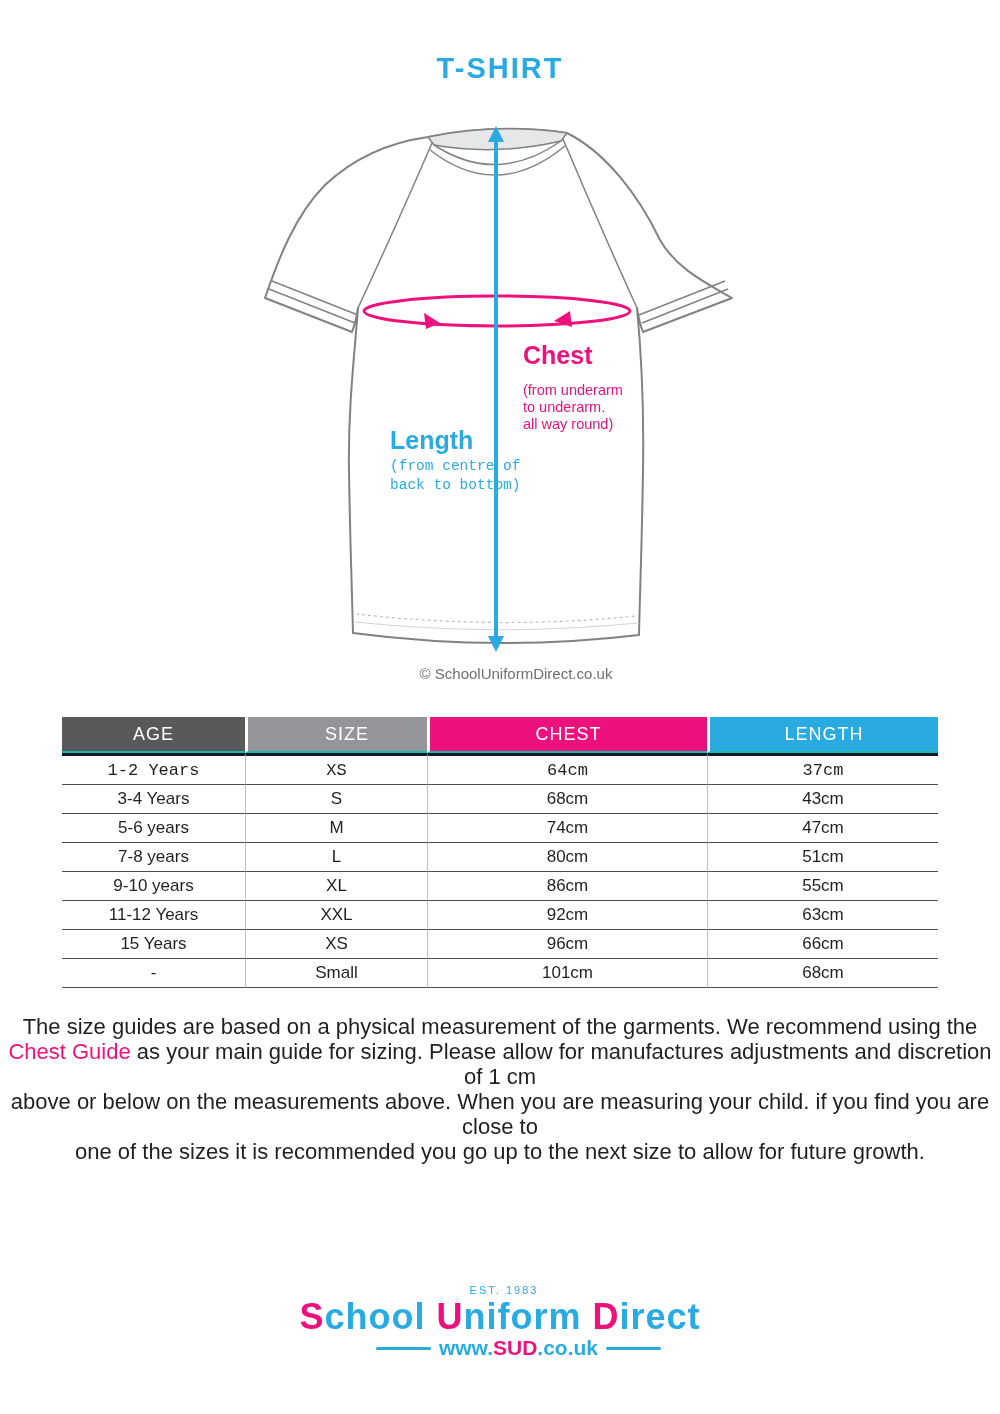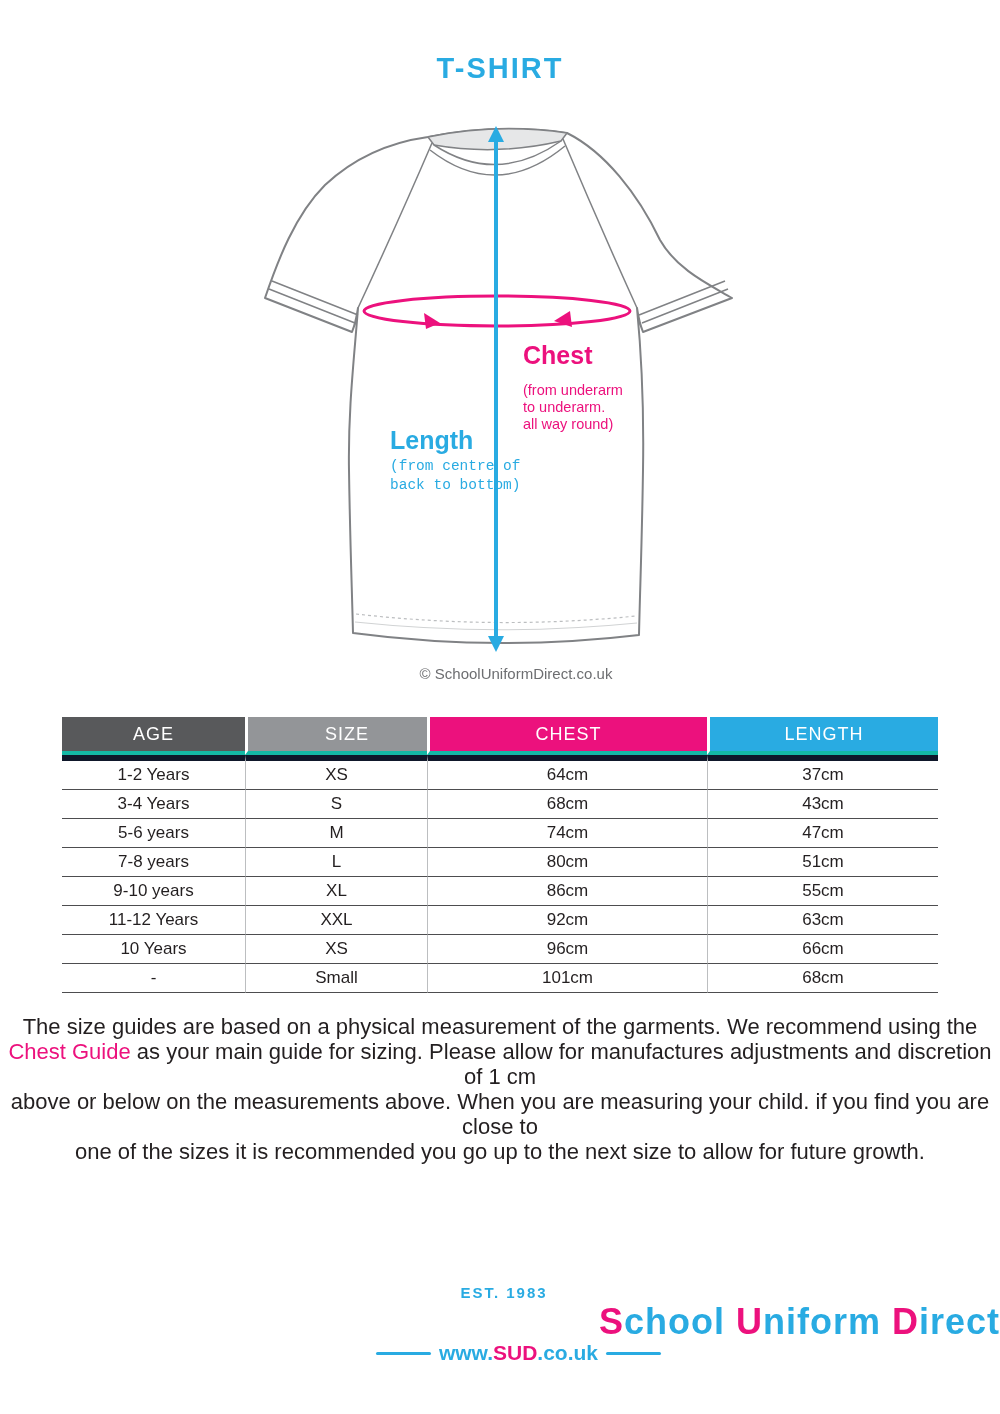--- a/index.html
+++ b/index.html
@@ -15,33 +15,33 @@
   .chest-desc   { position:absolute; left:523px; top:382px; color:#EC117D; font-size:14.5px; line-height:17px; }
   .length-label { position:absolute; left:390px; top:426px; color:#29ABE2; font-size:25px; font-weight:bold; }
   .length-desc  { position:absolute; left:390px; top:457px; color:#29ABE2; font-size:14.5px; line-height:19px;font-family:Liberation Mono, monospace; }
 
   .copyright { position:absolute; top:665px; left:0; right:0; text-align:center;
                color:#6D6E71; font-size:15px;padding-left:32px; }
 
   .size-table { position:absolute; left:62px; top:717px; width:876px;
                 border-collapse:separate; border-spacing:0; table-layout:fixed; }
   .size-table th { height:32px; color:#fff; font-size:18px; font-weight:normal; letter-spacing:1px;
-                   text-align:center; vertical-align:middle; border-left:3px solid #fff; border-bottom:4px solid #14b8a6; }
+                   text-align:center; vertical-align:middle; border-left:3px solid #fff; border-bottom:2px solid #14b8a6; }
   .size-table th:first-child { border-left:none; }
   .size-table td { height:26px; text-align:center; vertical-align:middle; font-size:17px;
                    border-bottom:1px solid #4D4D4F; border-left:1px solid #BCBEC0; }
   .size-table td:first-child { border-left:none; }
-  .size-table tbody tr:first-child td { border-top:6px solid #0f172a; }
+  .size-table tbody tr:first-child td { border-top:3px solid #0f172a;font-family:Liberation Mono, monospace; }
 
   .sizing-note { position:absolute; top:1014px; left:0; width:1000px; text-align:center;
                  font-size:22px; line-height:25px; color:#231F20; }
 
   .footer { position:absolute; top:1284px; left:0; right:0; text-align:center; }
-  .footer-est   { font-size:15px; font-weight:bold; letter-spacing:2px; color:#29ABE2;padding-left:8px; }
-  .footer-brand { font-size:36px; font-weight:bold; letter-spacing:1px; margin-top:1px; line-height:40px;text-align:right; }
+  .footer-est   { font-size:11px; font-weight:normal; letter-spacing:2px; color:#29ABE2;padding-left:8px; }
+  .footer-brand { font-size:36px; font-weight:bold; letter-spacing:1px; margin-top:1px; line-height:40px; }
   .footer-url   { display:flex; align-items:center; justify-content:center; gap:8px;
                   font-size:21px; font-weight:bold; margin-top:-1px;padding-left:37px; }
   .dash { width:55px; height:3px; background:#29ABE2; border-radius:2px; }
 </style>
 </head>
 <body>
 
 <div class="page">
 
   <div class="page-title">T-SHIRT</div>
@@ -140,21 +140,21 @@
           <td>86cm</td>
           <td>55cm</td>
         </tr>
         <tr>
           <td>11-12 Years</td>
           <td>XXL</td>
           <td>92cm</td>
           <td>63cm</td>
         </tr>
         <tr>
-          <td>10 Years</td>
+          <td>15 Years</td>
           <td>XS</td>
           <td>96cm</td>
           <td>66cm</td>
         </tr>
         <tr>
           <td>-</td>
           <td>Small</td>
           <td>101cm</td>
           <td>68cm</td>
         </tr>

